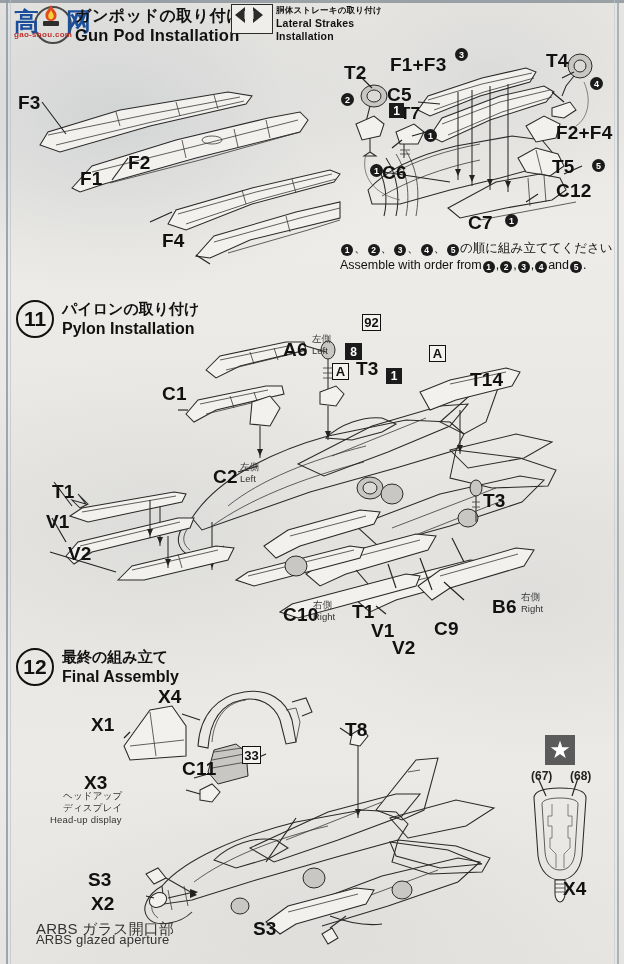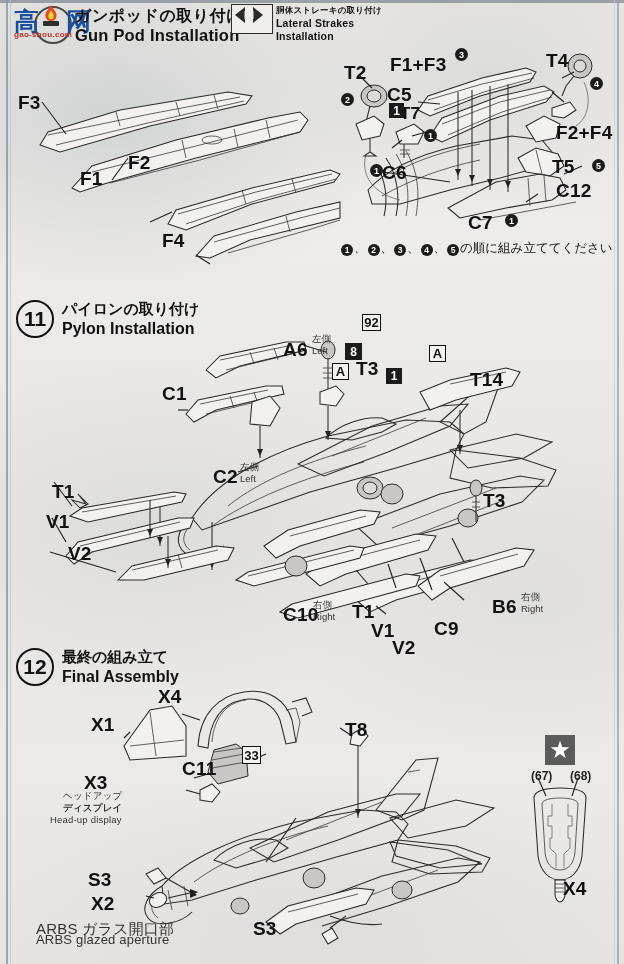--- a/index.html
+++ b/index.html
@@ -279,20 +279,23 @@
   <div class="cnum" style="left:455px;top:48px;">3</div>
   <div class="cnum" style="left:590px;top:77px;">4</div>
   <div class="cnum" style="left:592px;top:159px;">5</div>
   <div class="cnum" style="left:370px;top:164px;">1</div>
   <div class="cnum" style="left:505px;top:214px;">1</div>
   <div class="badge" style="left:389px;top:103px;width:13px;height:13px;">1</div>
 
   <div class="note-j" style="left:340px;top:240px;">
     <span class="cnum-inline">1</span><span>、</span><span class="cnum-inline">2</span><span>、</span><span class="cnum-inline">3</span><span>、</span><span class="cnum-inline">4</span><span>、</span><span class="cnum-inline">5</span><span>の順に組み立ててください</span>
   </div>
+  <div class="note-e" style="left:340px;top:258px;">
+    <span>Assemble with order from</span><span class="cnum-inline">1</span><span>,</span><span class="cnum-inline">2</span><span>,</span><span class="cnum-inline">3</span><span>,</span><span class="cnum-inline">4</span><span>and</span><span class="cnum-inline">5</span><span>.</span>
+  </div>
 
   <div class="stepcirc" style="left:16px;top:300px;">11</div>
   <div class="step-j" style="left:62px;top:300px;">パイロンの取り付け</div>
   <div class="step-e" style="left:62px;top:320px;">Pylon Installation</div>
 
   <div class="lay" style="left:120px;top:330px;width:504px;height:300px;">
     <svg width="504" height="300" viewBox="0 0 504 300">
 
       <path class="fillw" d="M86 40 L100 26 L166 12 L184 12 L186 20 L120 36 L96 48 Z"></path>
       <path class="ln-t" d="M100 30 L168 16"></path>
@@ -527,21 +530,21 @@
       <path class="ln" d="M38 18 L64 12"></path>
       <path class="arr" d="M60 9 l8 3 l-7 4 Z"></path>
       <path class="lead" d="M16 16 L24 18"></path>
     </svg>
   </div>
 
   <div class="lbl lbl-l" style="left:91px;top:714px;">X1</div>
   <div class="lbl lbl-l" style="left:158px;top:686px;">X4</div>
   <div class="lbl lbl-l" style="left:84px;top:772px;">X3</div>
   <div class="lbl" style="left:63px;top:790px;font-size:9.5px;font-weight:400;line-height:1.25;color:#333;">ヘッドアップ</div>
-  <div class="lbl" style="left:63px;top:802px;font-size:9.5px;font-weight:700;line-height:1.25;color:#333;">ディスプレイ</div>
+  <div class="lbl" style="left:63px;top:802px;font-size:9.5px;font-weight:400;line-height:1.25;color:#333;">ディスプレイ</div>
   <div class="lbl" style="left:50px;top:814px;font-size:9.5px;font-weight:400;color:#333;">Head-up display</div>
 
   <div class="lbl lbl-l" style="left:182px;top:758px;">C11</div>
   <div class="lbl lbl-l" style="left:345px;top:719px;">T8</div>
   <div class="lbl lbl-l" style="left:88px;top:869px;">S3</div>
   <div class="lbl lbl-l" style="left:253px;top:918px;">S3</div>
   <div class="lbl lbl-l" style="left:91px;top:893px;">X2</div>
   <div class="lbl" style="left:36px;top:920px;font-size:15px;font-weight:400;color:#333;">ARBS ガラス開口部</div>
   <div class="lbl" style="left:36px;top:932px;font-size:13px;font-weight:400;color:#333;">ARBS glazed aperture</div>
 

